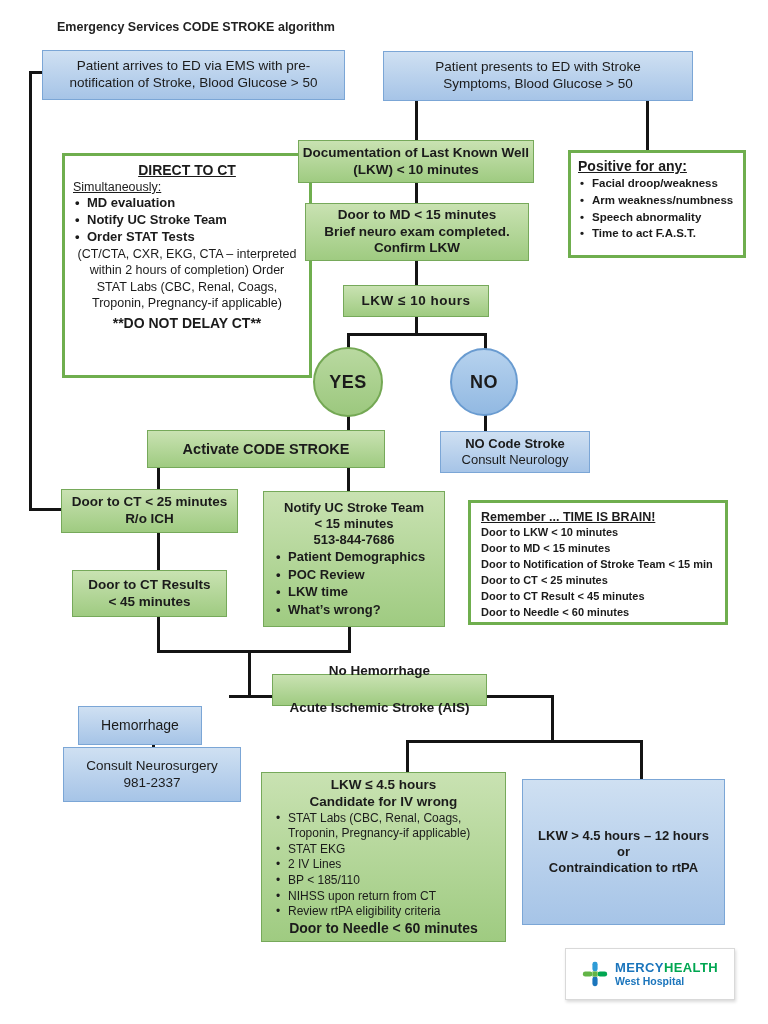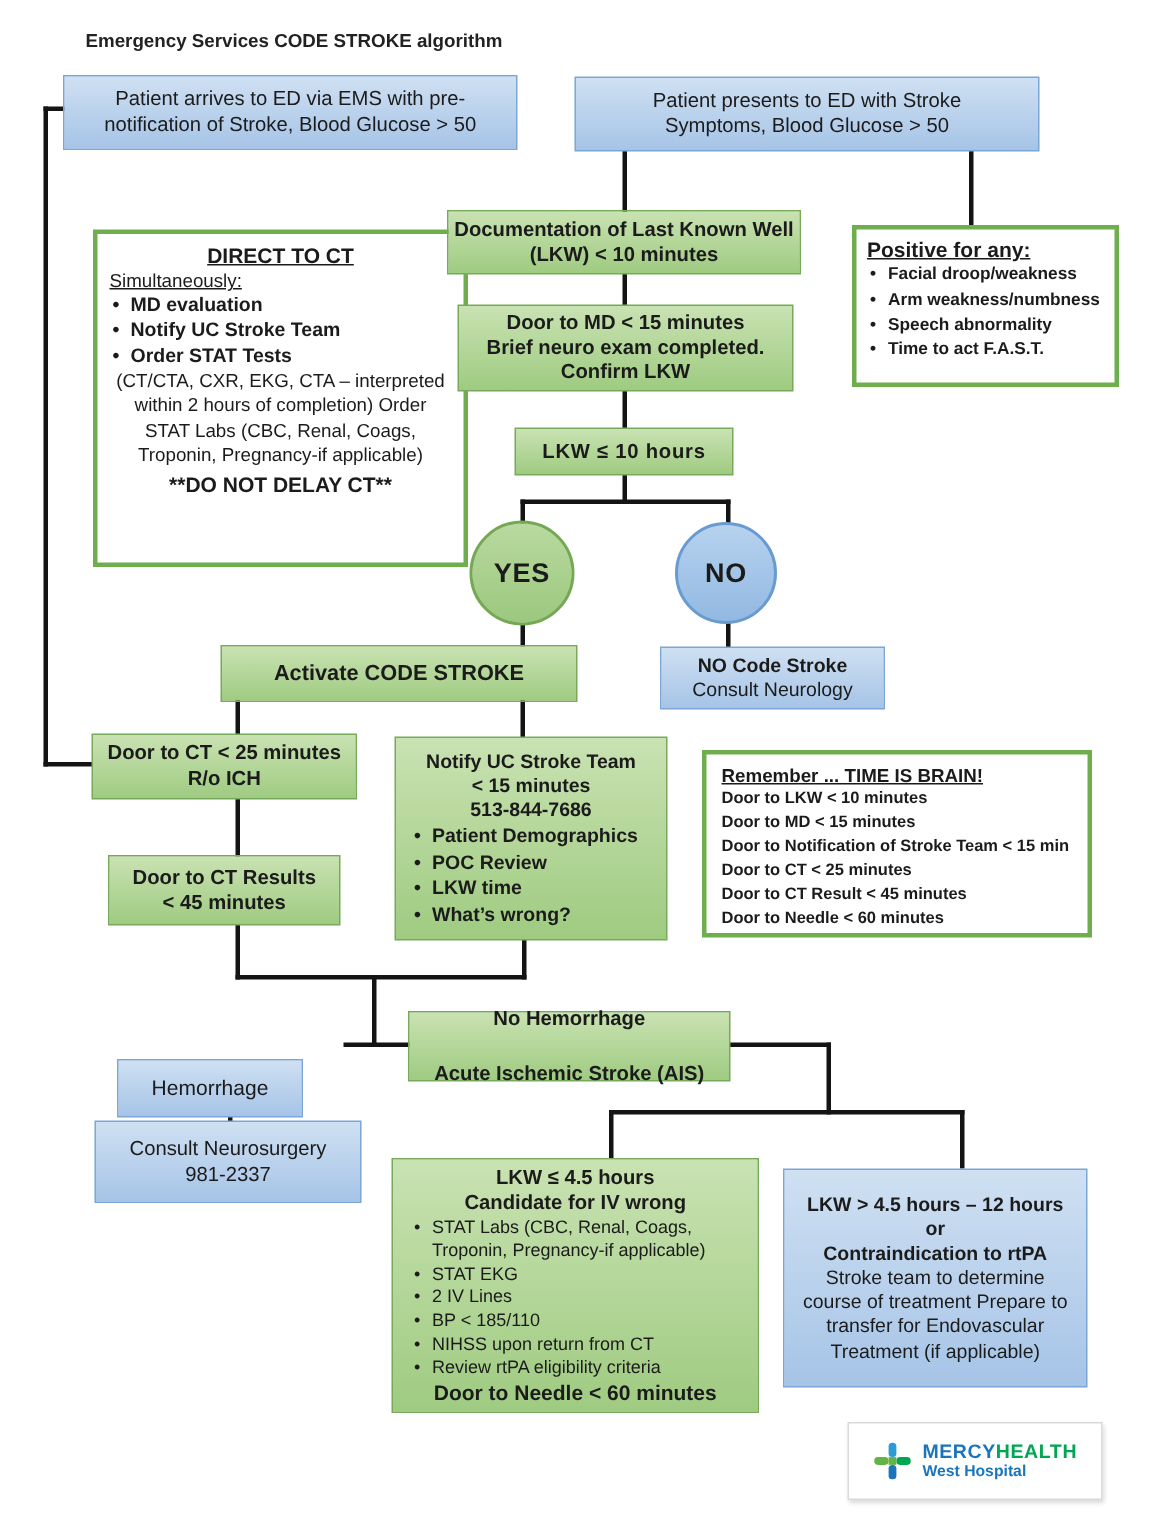--- a/index.html
+++ b/index.html
@@ -155,21 +155,21 @@
   </div>
 
   <div class="box green b" style="left:72px;top:570px;width:155px;height:47px;font-size:13.5px;">
     <div>Door to CT Results</div>
     <div>&lt; 45 minutes</div>
   </div>
 
   <div class="box blue" style="left:78px;top:706px;width:124px;height:39px;font-size:14px;">
     <div>Hemorrhage</div>
   </div>
-  <div class="box green b" style="left:272px;top:674px;width:215px;height:47px;font-size:13.5px;gap:20px;">
+  <div class="box green b" style="left:272px;top:674px;width:215px;height:32px;font-size:13.5px;gap:20px;">
     <div>No Hemorrhage</div>
     <div>Acute Ischemic Stroke (AIS)</div>
   </div>
   <div class="box blue" style="left:63px;top:747px;width:178px;height:55px;font-size:13.5px;">
     <div>Consult Neurosurgery</div>
     <div>981-2337</div>
   </div>
 
   <div class="box green" style="left:261px;top:772px;width:245px;height:170px;font-size:12px;padding:5px 8px;">
     <div class="b" style="font-size:13.5px;">LKW ≤ 4.5 hours</div>
@@ -182,21 +182,20 @@
       <li>NIHSS upon return from CT</li>
       <li>Review rtPA eligibility criteria</li>
     </ul>
     <div class="b" style="font-size:14px;">Door to Needle &lt; 60 minutes</div>
   </div>
 
   <div class="box blue" style="left:522px;top:779px;width:203px;height:146px;font-size:13px;padding:4px 8px;">
     <div class="b">LKW &gt; 4.5 hours – 12 hours</div>
     <div class="b">or</div>
     <div class="b">Contraindication to rtPA</div>
-    <div>Stroke team to determine course of treatment Prepare to transfer for Endovascular Treatment (if applicable)</div>
   </div>
 
   <div class="logo-box">
     <span style="display:inline-flex;">
       <svg width="26" height="26" viewBox="0 0 24 24">
         <rect x="9.6" y="0.8" width="4.8" height="8.8" rx="2.2" fill="#2e9bd6"></rect>
         <rect x="9.6" y="14.4" width="4.8" height="8.8" rx="2.2" fill="#1b75bc"></rect>
         <rect x="0.8" y="9.6" width="8.8" height="4.8" rx="2.2" fill="#62b446"></rect>
         <rect x="14.4" y="9.6" width="8.8" height="4.8" rx="2.2" fill="#00a651"></rect>
         <rect x="9.6" y="9.6" width="4.8" height="4.8" fill="#62b446"></rect>

